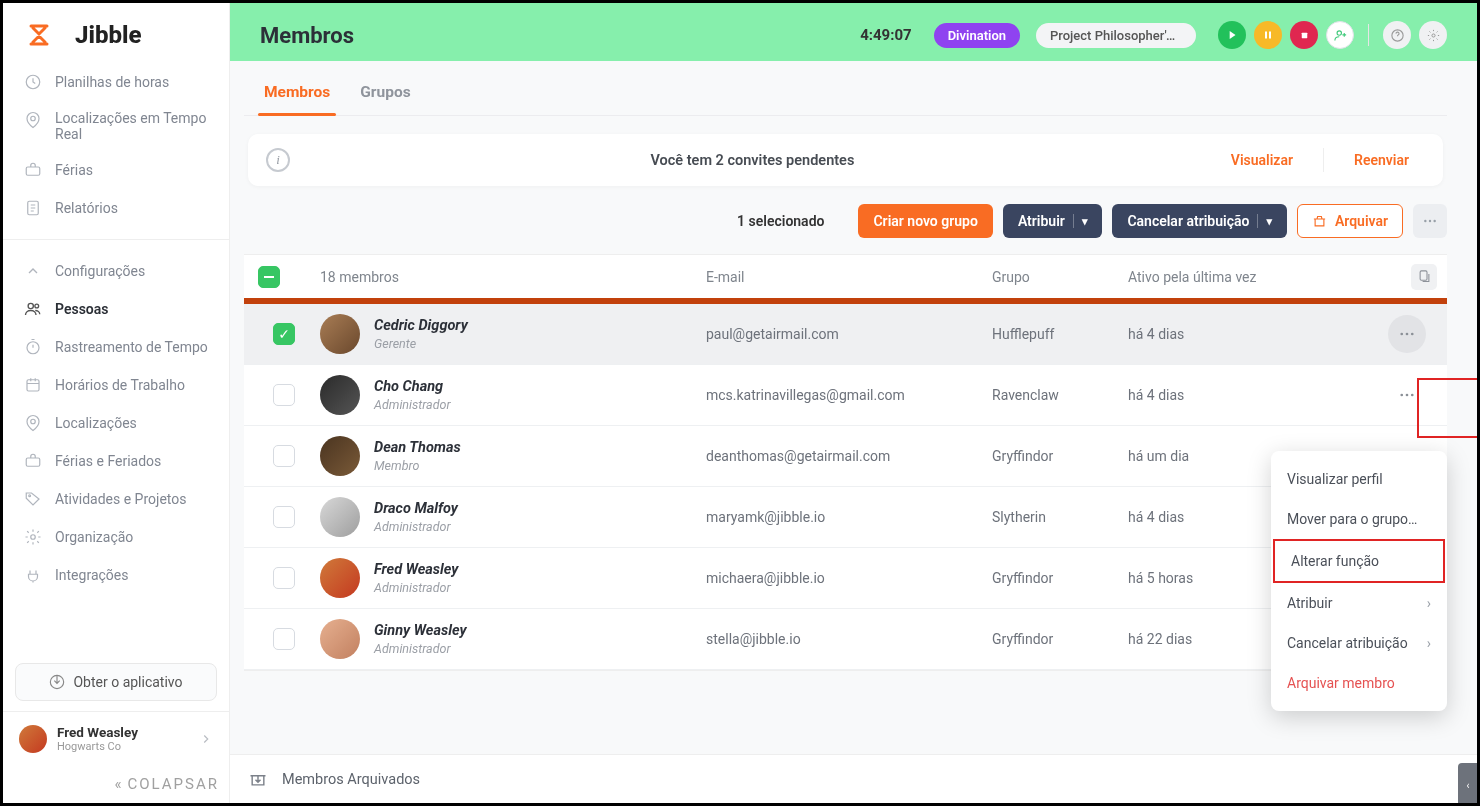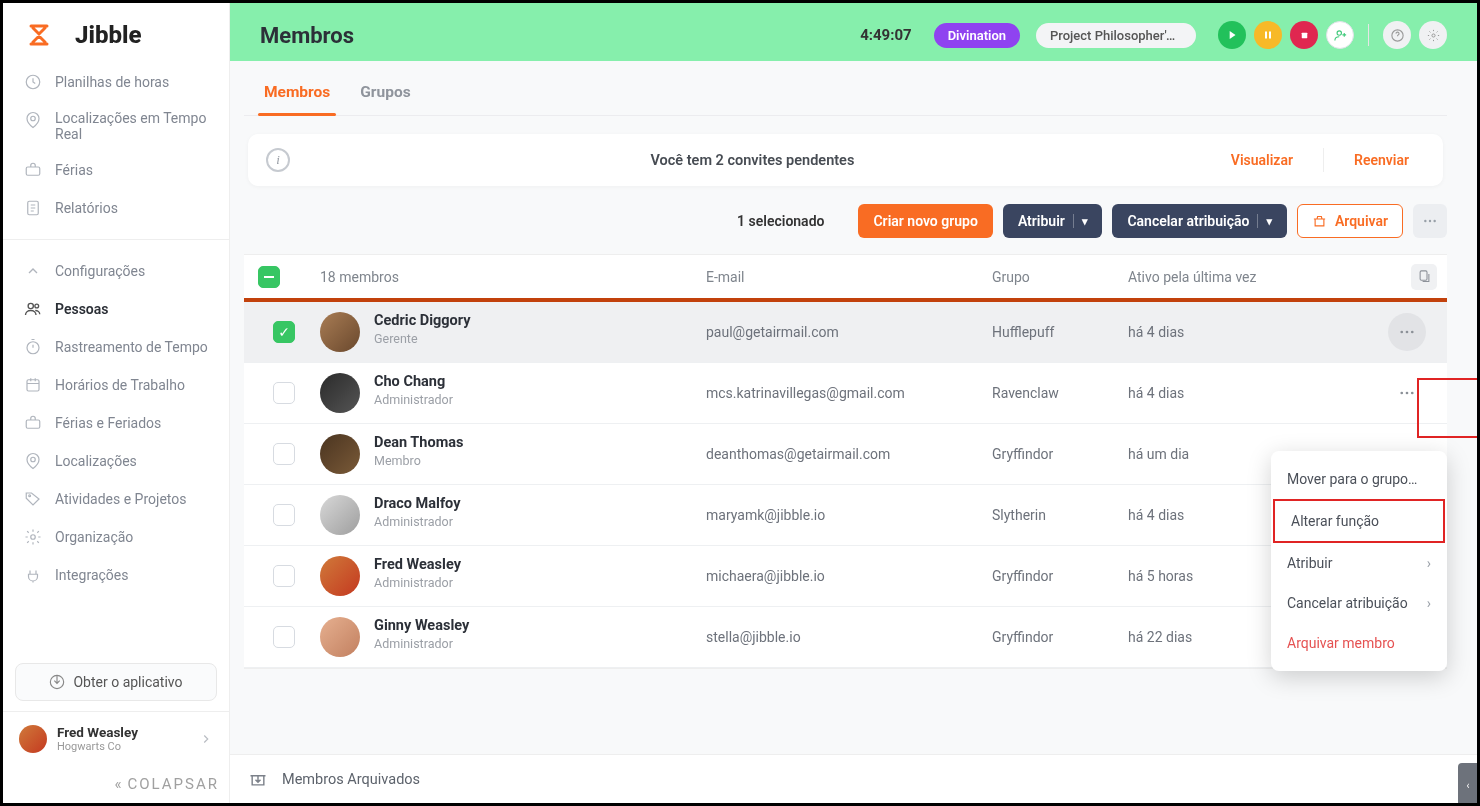--- a/index.html
+++ b/index.html
@@ -63,31 +63,31 @@
   .btn.orange { background:#F96C23; color:#fff;}
   .btn.dark { background:#3a4560; color:#fff;}
   .btn.dark .sep { width:1px; height:14px; background:rgba(255,255,255,0.3);}
   .btn.out-orange { border-color:#F96C23; color:#F96C23; background:#fff;}
   .btn.icon-only { width:34px; height:34px; padding:0; justify-content:center; background:#eceef1; color:#98a0a8; border-radius:6px;}
   .chev{ font-size:11px;}
 
   
   .table { background:#fff; border-radius:0; border:1px solid #eee; border-left:none; border-right:none;}
   .thead, .trow { display:grid; grid-template-columns: 60px 380px 280px 130px 1fr 60px; align-items:center; padding:10px 10px; gap:6px;}
-  .thead { background:#fff; color:#7f858d; font-size:14px; border-bottom:4px solid #c2410c; position:relative;}
+  .thead { background:#fff; color:#7f858d; font-size:14px; border-bottom:6px solid #c2410c; position:relative;}
   .thead .hchk { margin-left:4px;}
   .thead .xic { position:absolute; right:10px; top:50%; transform:translateY(-50%); width:26px; height:26px; border-radius:5px; background:#f0f1f3; display:flex; align-items:center; justify-content:center; color:#8d9199; cursor:pointer;}
   .trow { border-bottom:1px solid #eef0f2; font-size:14px; color:#6d727b;}
   .trow.selected{ background:#eff0f2;}
   .trow .chk-w{ display:flex; justify-content:center;}
   .chk { width:22px; height:22px; border:1.5px solid #d7dbe1; border-radius:5px; cursor:pointer; display:inline-flex; align-items:center; justify-content:center;}
   .chk.chkd { background:#37c663; border-color:#37c663; color:#fff; font-size:14px;}
   .chk.ind { background:#37c663; border-color:#37c663;}
   .chk.ind::after{content:''; width:10px; height:2px; background:#fff;}
-  .mem { display:flex; gap:14px;}
+  .mem { display:flex; align-items:center; gap:14px;font-style:italic;}
   .av { width:40px; height:40px; border-radius:50%; background:#ccc; flex-shrink:0;}
   .av1{background:linear-gradient(135deg,#a97d55,#6a482d);}
   .av2{background:linear-gradient(135deg,#2a2a2a,#555);}
   .av3{background:linear-gradient(135deg,#4a3420,#7a5a38);}
   .av4{background:linear-gradient(135deg,#d8d8d8,#9e9e9e);}
   .av5{background:linear-gradient(135deg,#d07a3a,#c43920);}
   .av6{background:linear-gradient(135deg,#e6b090,#c28060);}
   .mem .nm { font-weight:700; color:#2c3038; font-size:14.5px;}
   .mem .rl { font-size:12.5px; color:#9b9fa6; margin-top:2px;}
   .more { display:flex; align-items:center; justify-content:center;}
@@ -195,34 +195,34 @@
             <svg width="18" height="18" viewBox="0 0 24 24" fill="none" stroke="currentColor" stroke-width="1.6">
               <rect x="4" y="5" width="16" height="15" rx="2"></rect>
               <path d="M4 10h16M9 3v4M15 3v4"></path>
             </svg>
           </span>
           <span>Horários de Trabalho</span>
         </div>
       <div class="nav-item">
           <span class="ic">
             <svg width="18" height="18" viewBox="0 0 24 24" fill="none" stroke="currentColor" stroke-width="1.6">
+              <circle cx="12" cy="10" r="3"></circle>
+              <path d="M12 2a8 8 0 0 1 8 8c0 6-8 12-8 12S4 16 4 10a8 8 0 0 1 8-8z"></path>
+            </svg>
+          </span>
+          <span>Localizações</span>
+        </div>
+      <div class="nav-item">
+          <span class="ic">
+            <svg width="18" height="18" viewBox="0 0 24 24" fill="none" stroke="currentColor" stroke-width="1.6">
               <rect x="3" y="8" width="18" height="11" rx="2"></rect>
               <path d="M9 8V6a3 3 0 0 1 6 0v2"></path>
             </svg>
           </span>
           <span>Férias e Feriados</span>
-        </div>
-      <div class="nav-item">
-          <span class="ic">
-            <svg width="18" height="18" viewBox="0 0 24 24" fill="none" stroke="currentColor" stroke-width="1.6">
-              <circle cx="12" cy="10" r="3"></circle>
-              <path d="M12 2a8 8 0 0 1 8 8c0 6-8 12-8 12S4 16 4 10a8 8 0 0 1 8-8z"></path>
-            </svg>
-          </span>
-          <span>Localizações</span>
         </div>
       <div class="nav-item">
           <span class="ic">
             <svg width="18" height="18" viewBox="0 0 24 24" fill="none" stroke="currentColor" stroke-width="1.6">
               <path d="M20 12l-8 8-9-9V4h7l10 8z"></path>
               <circle cx="7.5" cy="7.5" r="1.2"></circle>
             </svg>
           </span>
           <span>Atividades e Projetos</span>
         </div>
@@ -522,20 +522,23 @@
                 </span>
               </div>
   </div>
           </div>
       </div>
 
       <div class="highlighted-more" style="top:317px; right:-3px; width:63px; height:60px;"></div>
 
       <div class="ctxmenu">
         <div class="item">
+            <span>Visualizar perfil</span>
+          </div>
+        <div class="item">
             <span>Mover para o grupo…</span>
           </div>
         <div class="item hl">
             <span>Alterar função</span>
           </div>
         <div class="item">
             <span>Atribuir</span>
             <span class="carrow">›</span>
           </div>
         <div class="item">

